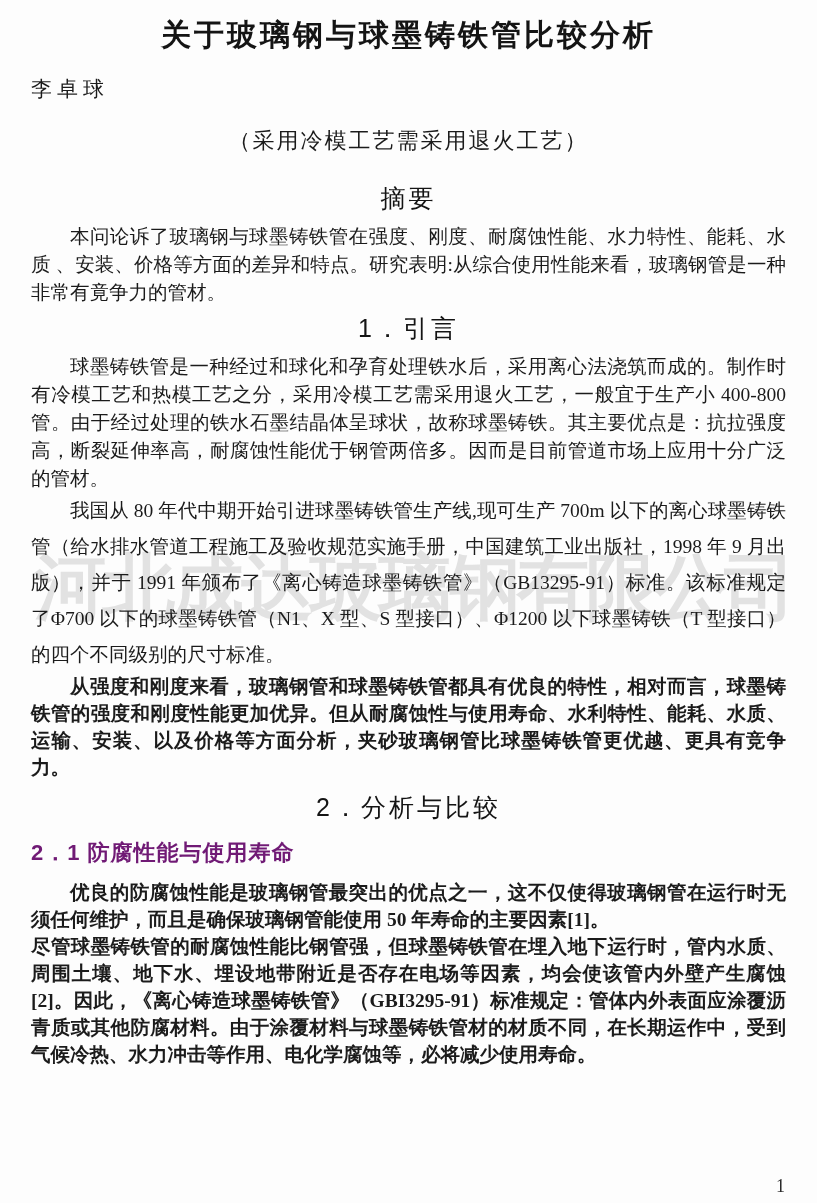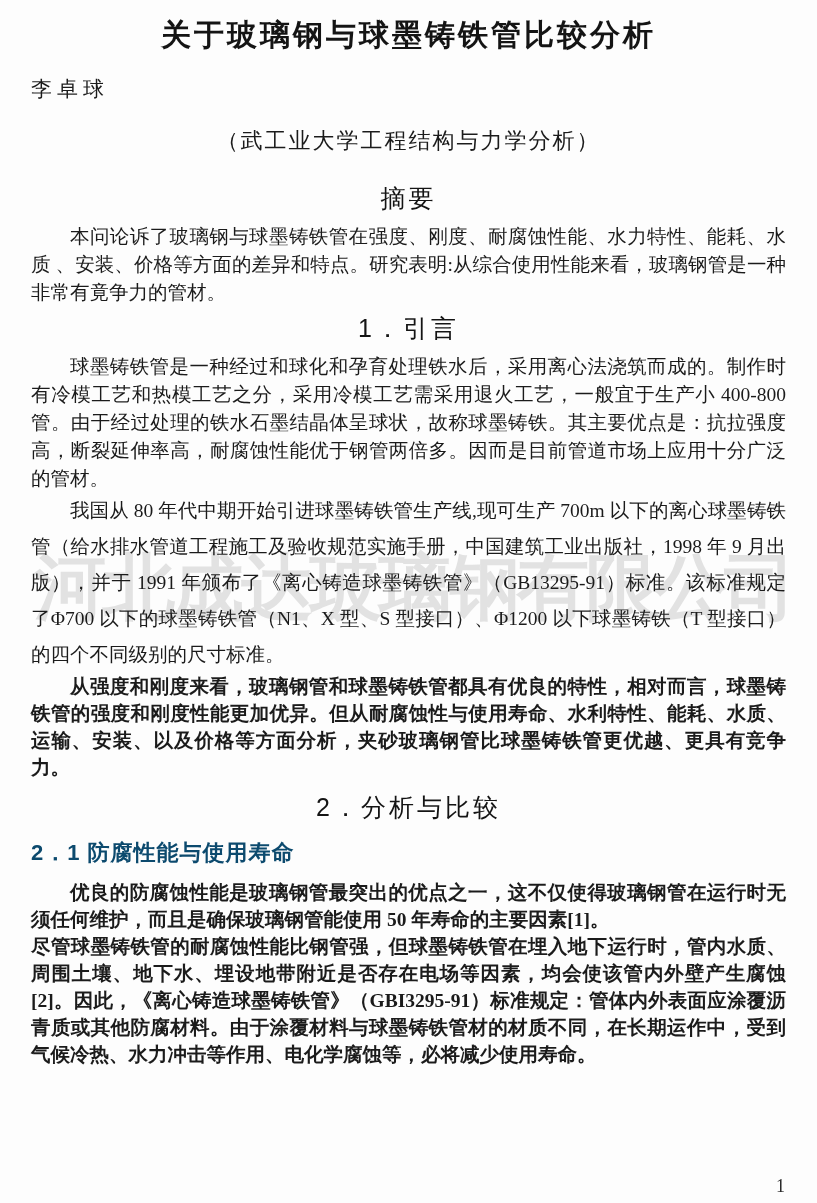--- a/index.html
+++ b/index.html
@@ -74,21 +74,21 @@
     margin-top: 10px;
     margin-bottom: 12px;
   }
   .h-sub {
     margin: 16px 0 12px 0;
     font-family: "Liberation Sans", "DejaVu Sans", sans-serif;
     font-weight: bold;
     font-size: 22px;
     line-height: 28px;
     letter-spacing: 1px;
-    color: #0c4a6e;
+    color: #701a75;
   }
   .body-p {
     margin: 0;
     font-size: 19.5px;
     line-height: 28px;
     text-align: justify;
     text-indent: 2em;
   }
   .p-tight { line-height: 27px; font-weight: bold; }
   .p-loose { line-height: 36px; }
@@ -110,21 +110,21 @@
 <div class="page">
 
   <div class="watermark">河北成达玻璃钢有限公司</div>
 
   <div class="content">
 
     <h1 class="doc-title">关于玻璃钢与球墨铸铁管比较分析</h1>
 
     <div class="author">李卓球</div>
 
-    <div class="affiliation">（武工业大学工程结构与力学分析）</div>
+    <div class="affiliation">（采用冷模工艺需采用退火工艺）</div>
 
     <h2 class="h-center">摘要</h2>
 
     <p class="body-p abstract-p">本问论诉了玻璃钢与球墨铸铁管在强度、刚度、耐腐蚀性能、水力特性、能耗、水质 、安装、价格等方面的差异和特点。研究表明:从综合使用性能来看，玻璃钢管是一种非常有竟争力的管材。</p>
 
     <h2 class="h-center">1．引言</h2>
 
 
     <p class="body-p">球墨铸铁管是一种经过和球化和孕育处理铁水后，采用离心法浇筑而成的。制作时有冷模工艺和热模工艺之分，采用冷模工艺需采用退火工艺，一般宜于生产小 400-800 管。由于经过处理的铁水石墨结晶体呈球状，故称球墨铸铁。其主要优点是：抗拉强度高，断裂延伸率高，耐腐蚀性能优于钢管两倍多。因而是目前管道市场上应用十分广泛的管材。</p>
 

